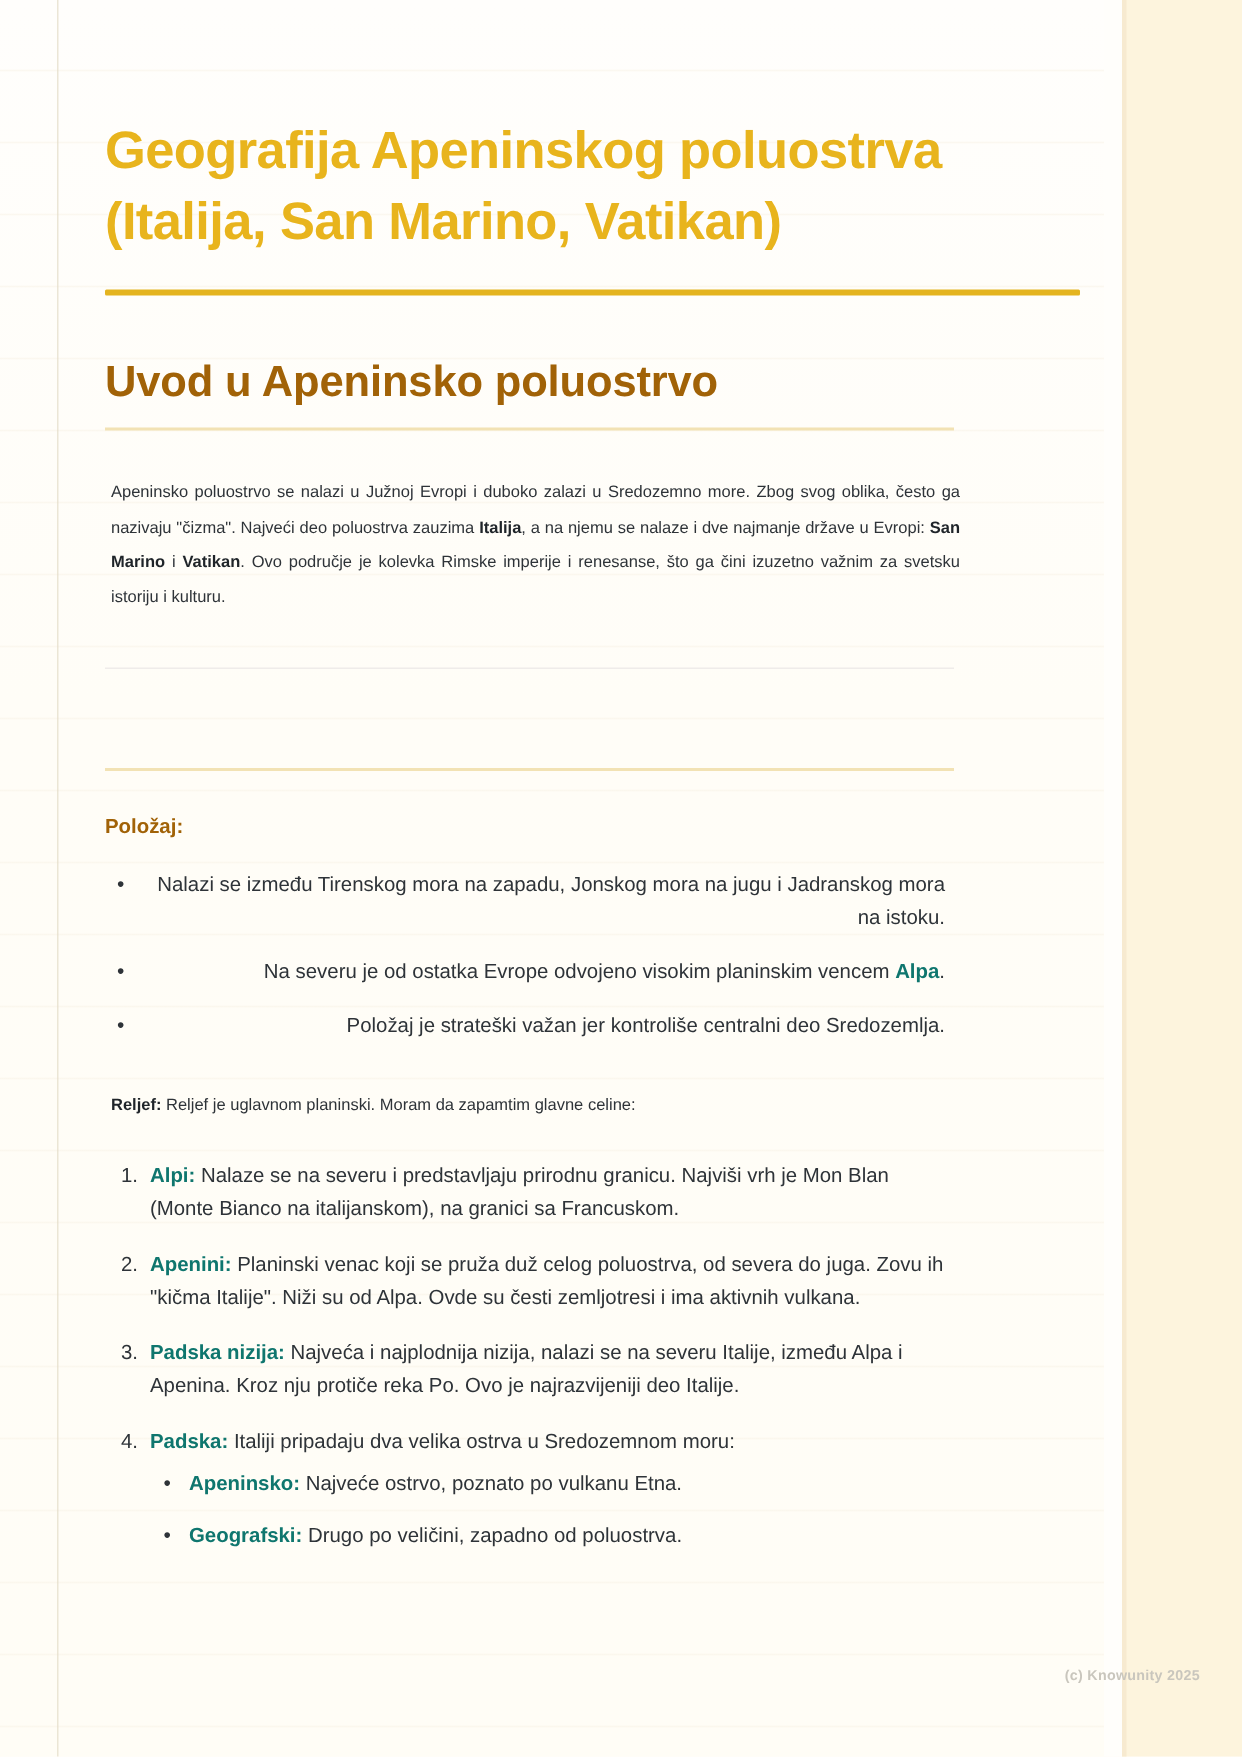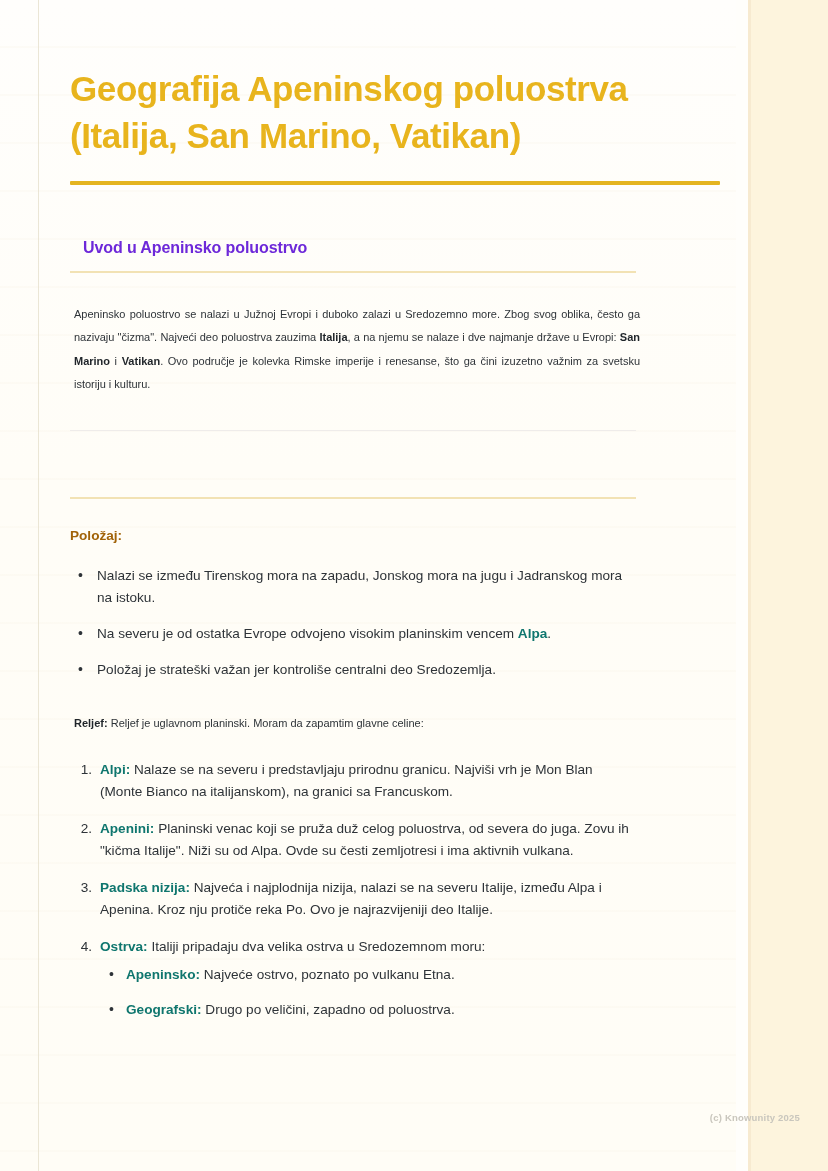--- a/index.html
+++ b/index.html
@@ -79,21 +79,21 @@
     bottom: 0;
     width: 12px;
     background: #fffefb;
     pointer-events: none;
   }
 
   
   .content {
     position: absolute;
     left: 70px;
-    top: 0;
+    top: 12px;
     width: 580px;
     padding-top: 66px;
   }
 
   .doc-title {
     margin: 0;
     font-size: 35px;
     line-height: 1.33;
     font-weight: 700;
     letter-spacing: -0.4px;
@@ -105,24 +105,24 @@
     margin-top: 22px;
     width: 650px;
     height: 4px;
     background: #e4b41f;
     border-radius: 1px;
   }
 
   .section { margin-top: 0; }
 
   .section-heading {
-    margin: 13px;
-    font-size: 16px;
+    margin: 0;
+    font-size: 29px;
     font-weight: 700;
-    color: #6d28d9;
+    color: #a16207;
     letter-spacing: -0.1px;
     line-height: 1.25;
   }
   .heading-rule {
     margin-top: 12px;
     width: 566px;
     height: 2px;
     background: #f2e2b4;
   }
 
@@ -156,20 +156,21 @@
     list-style: none;
   }
   ul.bullets > li {
     position: relative;
     padding-left: 27px;
     font-size: 13.6px;
     line-height: 1.62;
     color: #2e3338;
     margin-bottom: 14px;
     width: 560px;
+    text-align: right;
   }
   ul.bullets > li::before {
     content: "•";
     position: absolute;
     left: 8px;
     top: -1px;
     font-size: 14px;
     color: #2e3338;
   }
   ol.numbers > li {
@@ -281,21 +282,21 @@
 
       <div style="height:22px"></div>
 
       <ol class="numbers">
         <li><span class="num">1.</span><b>Alpi:</b><span> Nalaze se na severu i predstavljaju prirodnu granicu. Najviši vrh je Mon Blan (Monte Bianco na italijanskom), na granici sa Francuskom.</span></li>
 
         <li><span class="num">2.</span><b>Apenini:</b><span> Planinski venac koji se pruža duž celog poluostrva, od severa do juga. Zovu ih "kičma Italije". Niži su od Alpa. Ovde su česti zemljotresi i ima aktivnih vulkana.</span></li>
 
         <li><span class="num">3.</span><b>Padska nizija:</b><span> Najveća i najplodnija nizija, nalazi se na severu Italije, između Alpa i Apenina. Kroz nju protiče reka Po. Ovo je najrazvijeniji deo Italije.</span></li>
 
-        <li><span class="num">4.</span><b>Ostrva:</b><span> Italiji pripadaju dva velika ostrva u Sredozemnom moru:</span>
+        <li><span class="num">4.</span><b>Padska:</b><span> Italiji pripadaju dva velika ostrva u Sredozemnom moru:</span>
           <ul class="sub-bullets">
             <li><b>Apeninsko:</b><span> Najveće ostrvo, poznato po vulkanu Etna.</span></li>
             <li><b>Geografski:</b><span> Drugo po veličini, zapadno od poluostrva.</span></li>
           </ul>
         </li>
       </ol>
     </div>
 
   </div>
 

